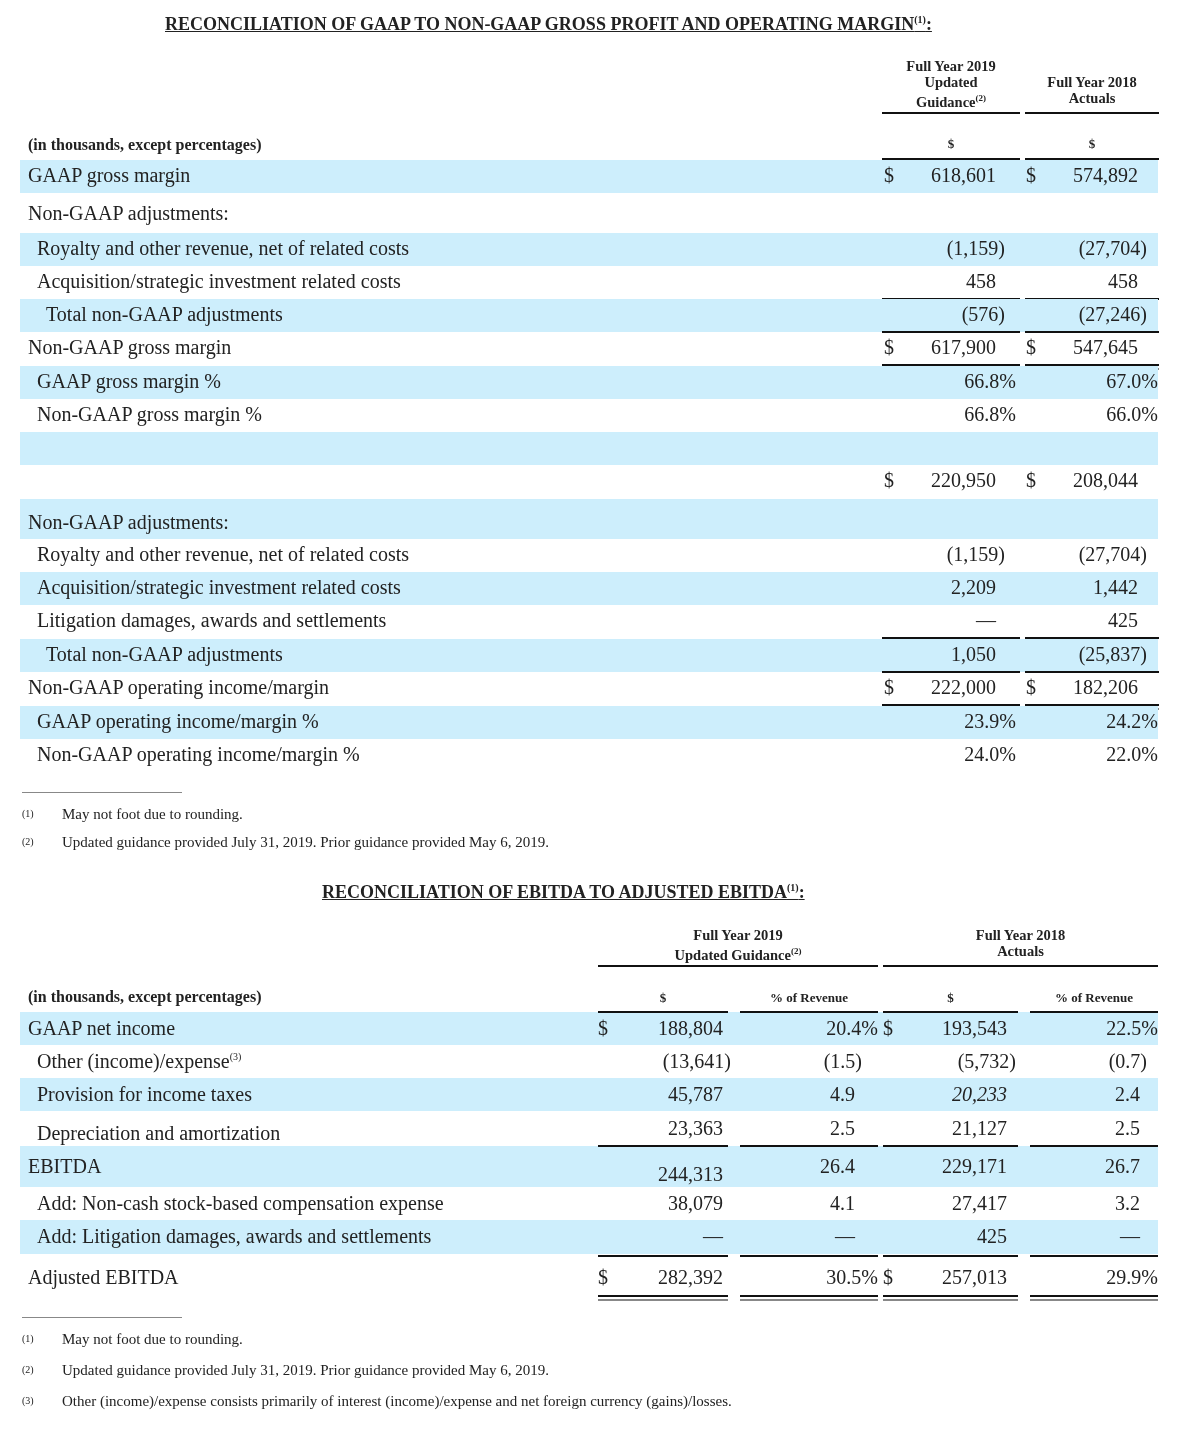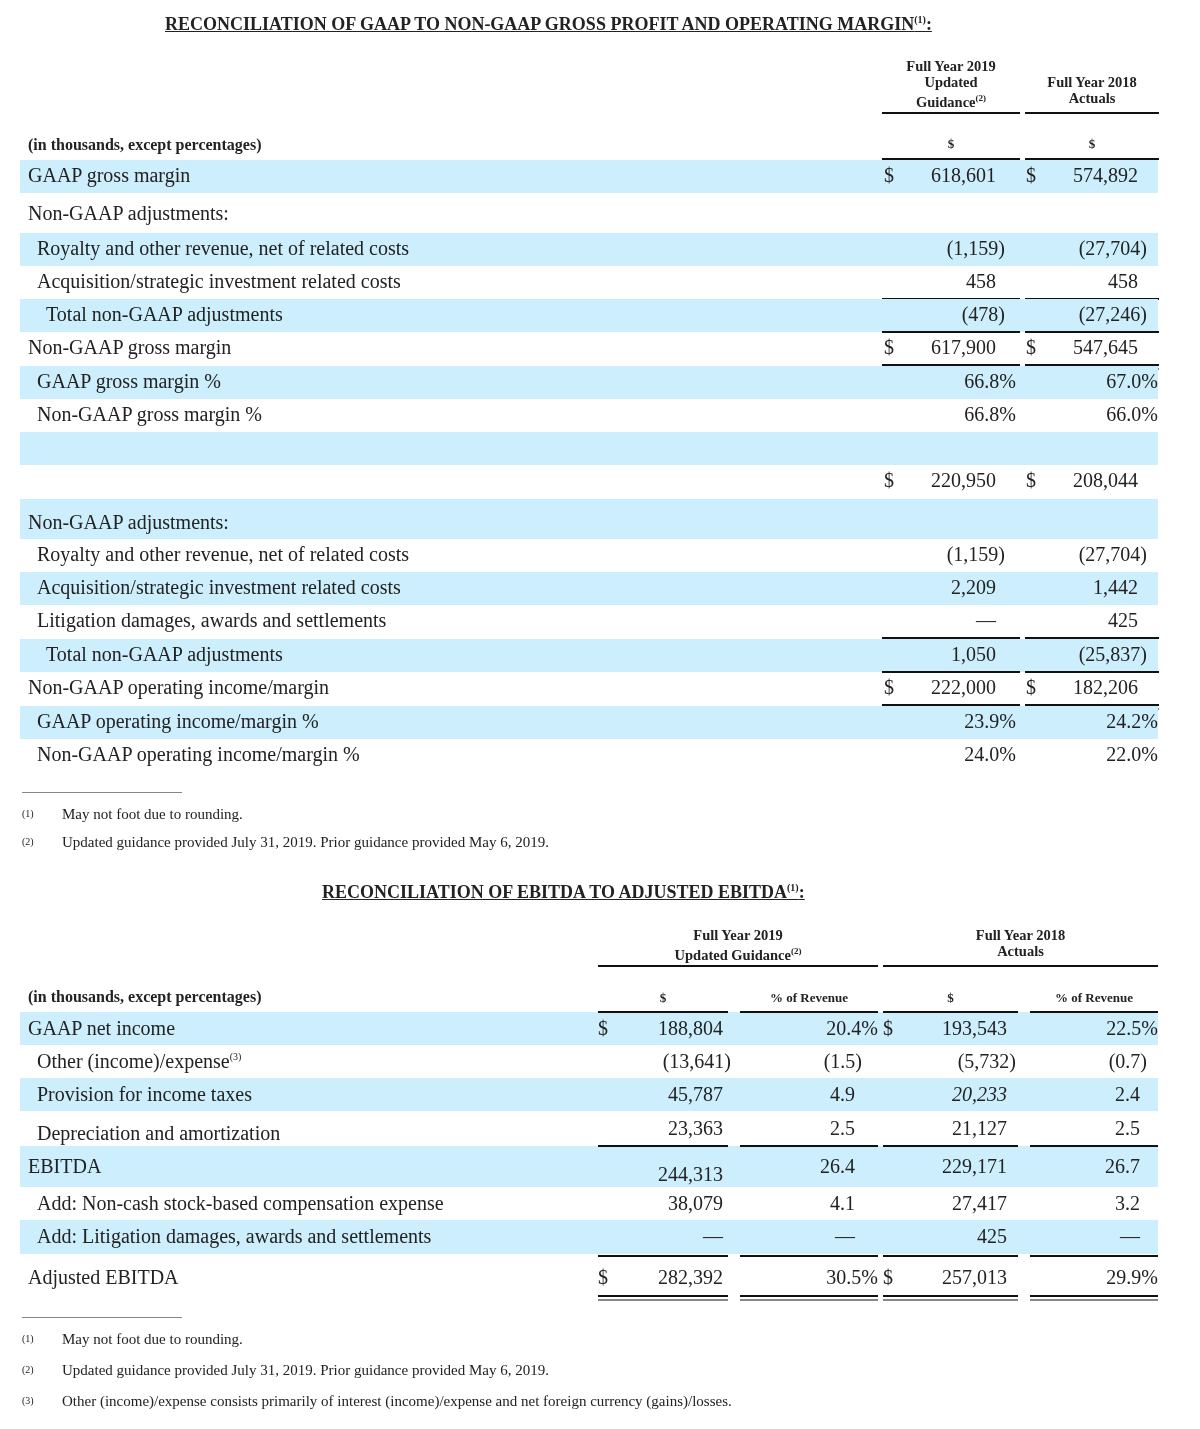--- a/index.html
+++ b/index.html
@@ -57,21 +57,21 @@
     <div class="lbl" style="left:37px;top:237px;">Royalty and other revenue, net of related costs</div>
     <div class="num" style="right:195px;top:237px;">(1,159)</div>
     <div class="num" style="right:53px;top:237px;">(27,704)</div>
     <div class="lbl" style="left:37px;top:270px;">Acquisition/strategic investment related costs</div>
     <div class="num" style="right:204px;top:270px;">458</div>
     <div class="num" style="right:62px;top:270px;">458</div>
     <div class="rule" style="left:882px;top:298px;width:138px;"></div>
     <div class="rule" style="left:1025px;top:298px;width:134px;"></div>
     <div class="band" style="top:299px;height:33px;width:1138px;"></div>
     <div class="lbl" style="left:46px;top:303px;">Total non-GAAP adjustments</div>
-    <div class="num" style="right:195px;top:303px;">(478)</div>
+    <div class="num" style="right:195px;top:303px;">(576)</div>
     <div class="num" style="right:53px;top:303px;font-family:Liberation Serif, serif;">(27,246)</div>
     <div class="rule" style="left:882px;top:331px;width:138px;"></div>
     <div class="rule" style="left:1025px;top:331px;width:134px;"></div>
     <div class="lbl" style="left:28px;top:336px;">Non-GAAP gross margin</div>
     <div class="dol" style="left:884px;top:336px;">$</div>
     <div class="dol" style="left:1026px;top:336px;">$</div>
     <div class="num" style="right:204px;top:336px;">617,900</div>
     <div class="num" style="right:62px;top:336px;margin-left:36px;">547,645</div>
     <div class="drule" style="left:882px;top:364px;width:138px;"></div>
     <div class="drule" style="left:1025px;top:364px;width:134px;"></div>

